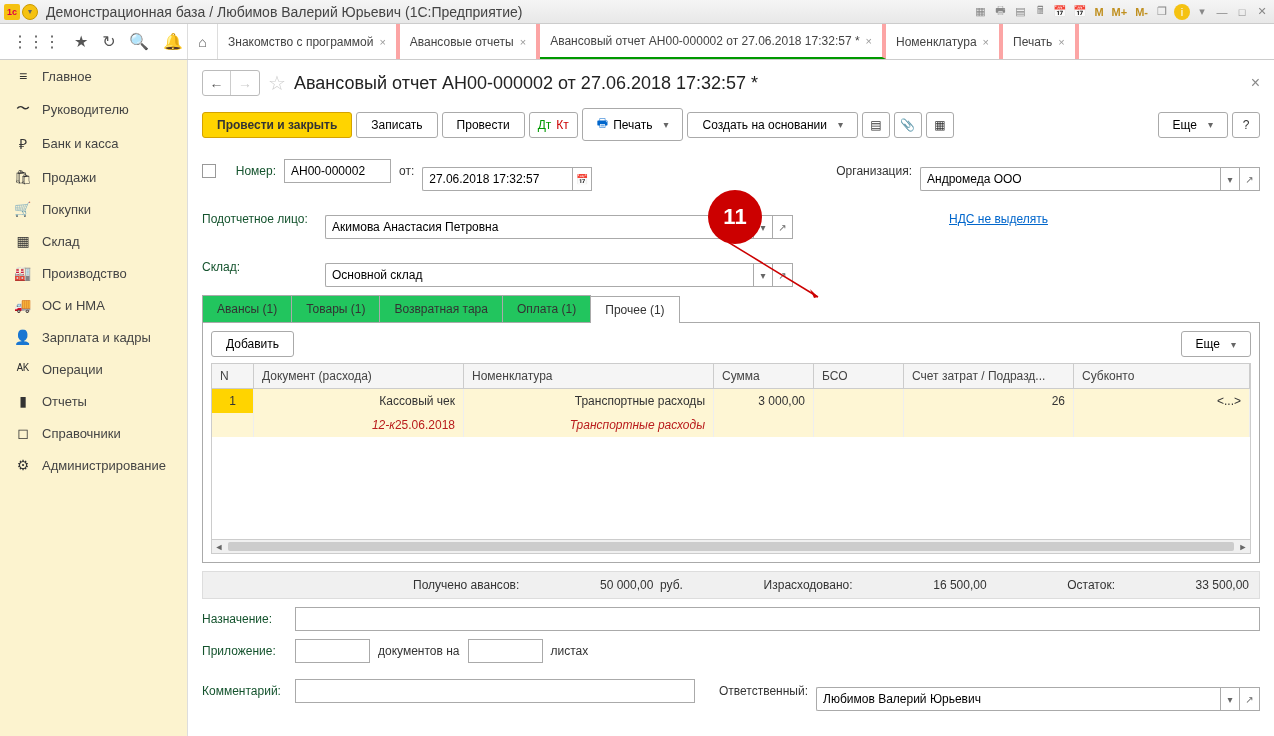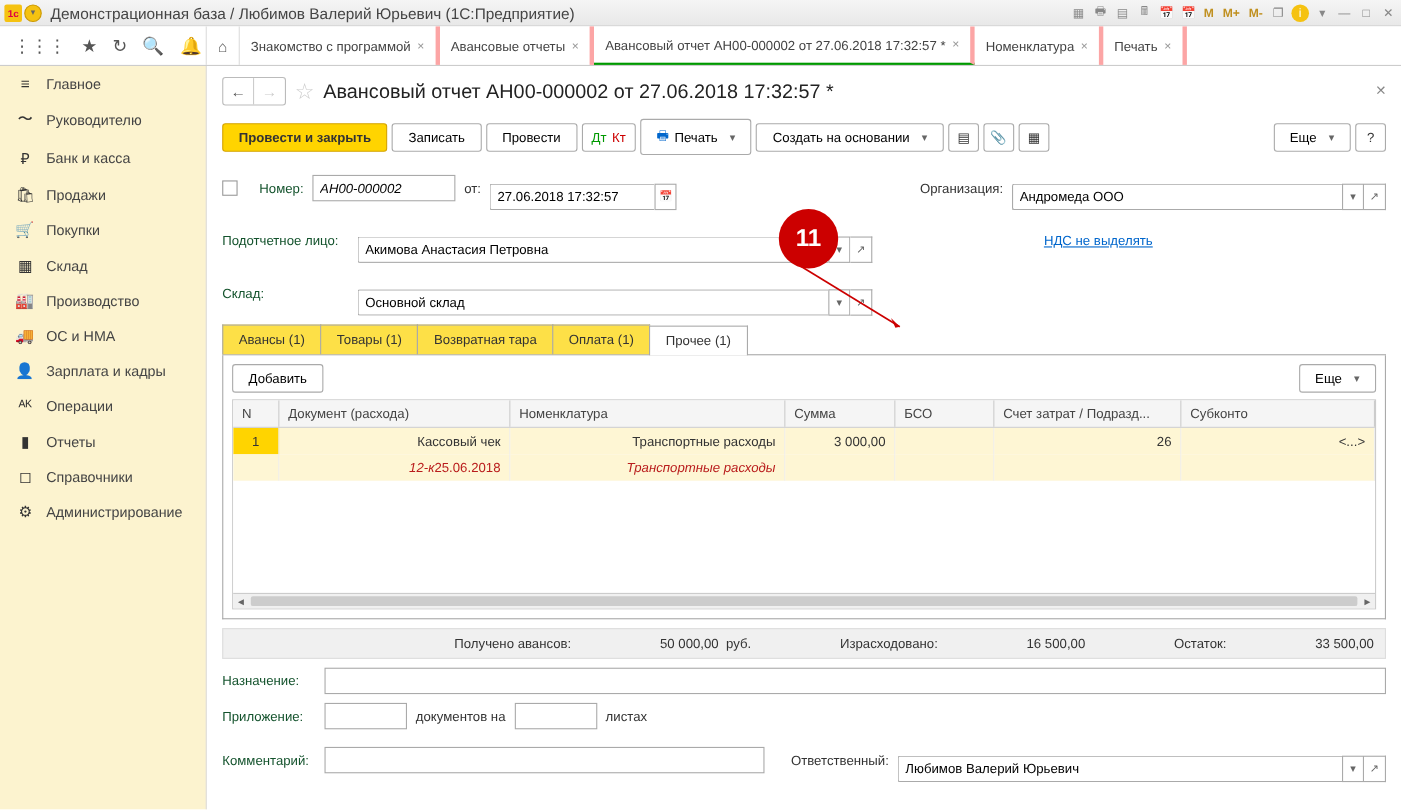--- a/index.html
+++ b/index.html
@@ -57,21 +57,21 @@
   .input { border: 1px solid #aaa; padding: 3px 6px; height: 24px; font-size: 12px; }
   .select-group { display: flex; margin-top: 16px; }
   .select-group .input { border-right: none; border-radius: 2px 0 0 2px; }
   .sbtn { border: 1px solid #aaa; background: #fff; width: 20px; height: 24px; display:flex; align-items:center; justify-content:center; font-size:10px; color:#666; }
   .sbtn + .sbtn { border-left:none; }
   .link { color: #0066cc; text-decoration: underline; cursor: pointer; }
   .docicon { width:14px; height:14px; border:1px solid #999; display:inline-block; }
   
   
   .ptabs { display: flex; border-bottom: 1px solid #aaa; margin-top: 6px; }
-  .ptab { padding: 6px 14px; border: 1px solid #aaa; border-bottom: none; margin-right: -1px; background: #fde047; cursor: pointer; font-size:12px; }
+  .ptab { padding: 6px 14px; border: 1px solid #aaa; border-bottom: none; margin-right: -1px; background: #22c55e; cursor: pointer; font-size:12px; }
   .ptab.active { background: #fff; position: relative; top: 1px; }
   
   .panel-body { border: 1px solid #aaa; border-top: none; padding: 8px; }
   .panel-actions { display: flex; margin-bottom: 6px; }
   
   
   .grid { border: 1px solid #ccc; }
   .grid-head { display: flex; background: #f5f5f5; border-bottom: 1px solid #ccc; }
   .gh { padding: 5px 8px; border-right: 1px solid #ccc; font-size: 12px; color: #444; }
   .grid-body { height: 150px; overflow: auto; background: #fff; }
@@ -250,21 +250,21 @@
       <div class="qbtn">📎</div>
       <div class="qbtn">▦</div>
       <div class="spacer"></div>
       <button class="btn dd">Еще</button>
       <div class="qbtn">?</div>
     </div>
 
     <div class="frow">
       <span class="docicon"></span>
       <span class="label" style="width:52px; text-align:right;">Номер:</span>
-      <input class="input" style="width: 130px; font-style: italic;" value="АН00-000002">
+      <input class="input" style="width: 107px;" value="АН00-000002">
       <span>от:</span>
       <div class="select-group">
         <input class="input" style="width: 150px;" value="27.06.2018 17:32:57">
         <div class="sbtn">📅</div>
       </div>
       <div class="spacer"></div>
       <span>Организация:</span>
       <div class="select-group">
         <input class="input" style="width: 300px;" value="Андромеда ООО">
         <div class="sbtn">▾</div>

